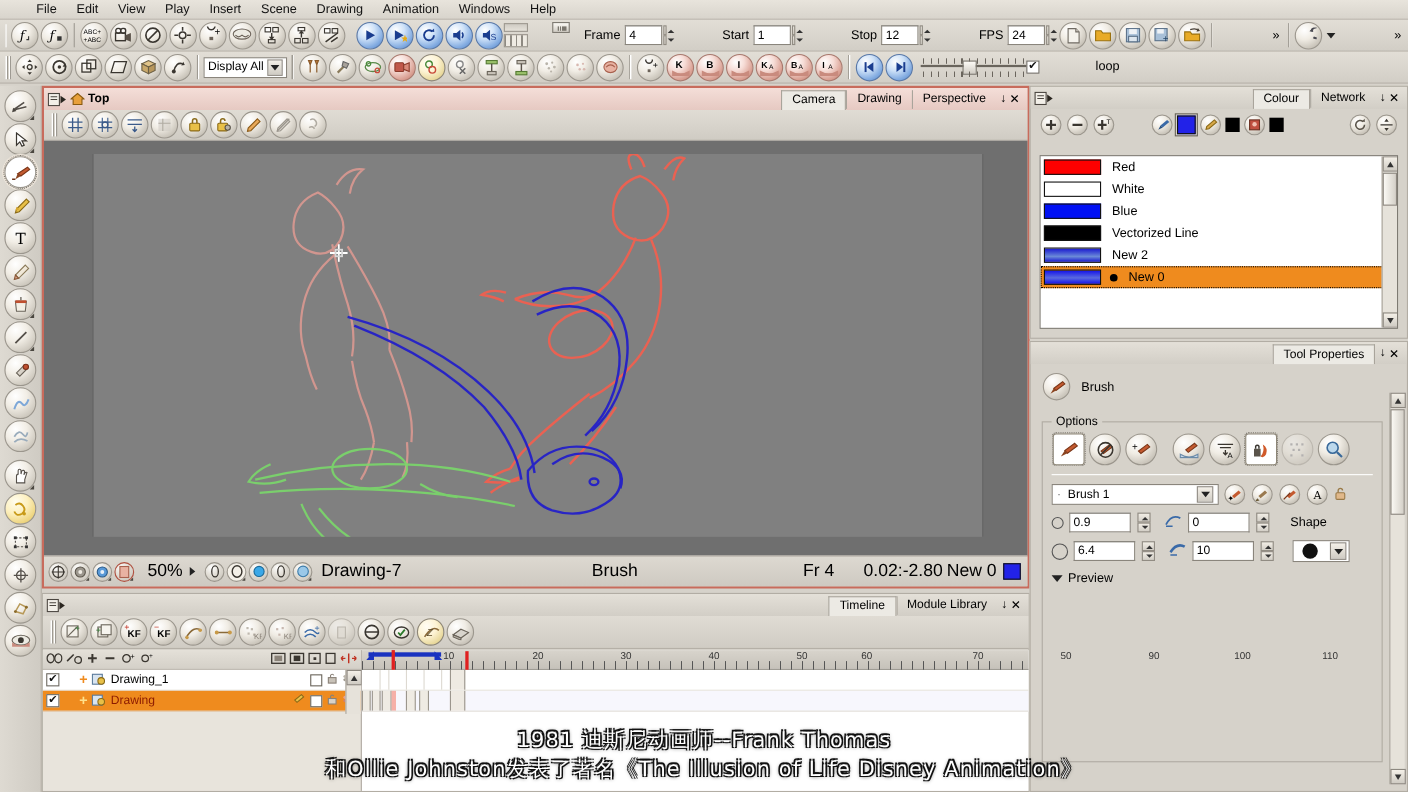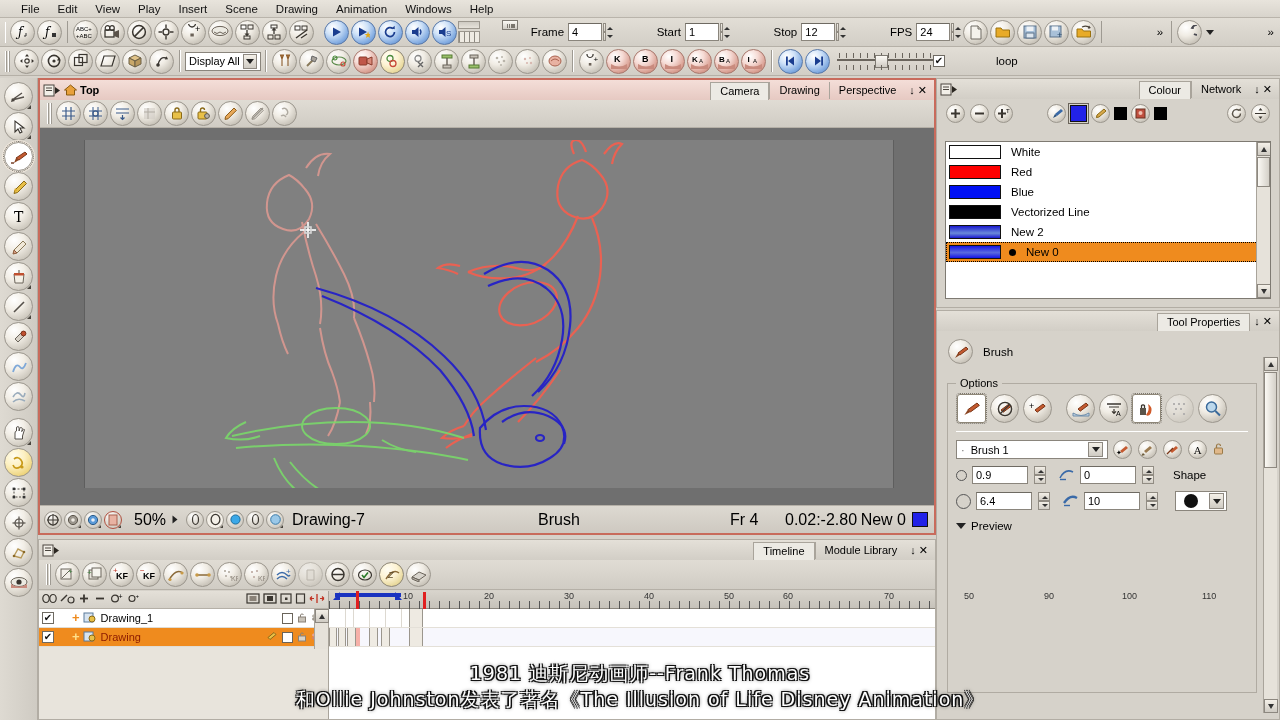--- a/index.html
+++ b/index.html
@@ -6,21 +6,21 @@
   html,body { width:1280px; height:720px; overflow:hidden; }
   body {
     font-family: "Liberation Sans", sans-serif;
     font-size: 11px;
     color:#000;
     background:#d4d0c8;
   }
   .app { position:relative; width:1280px; height:720px; background:#d6d2ca; }
 
   
-  .menubar { height:18px; background:linear-gradient(#e8e4dc,#d8d4cc); display:flex; align-items:center; padding-left:12px; border-bottom:1px solid #b9b4ab; }
+  .menubar { height:18px; background:linear-gradient(#e8e4dc,#d8d4cc); display:flex; align-items:center; padding-left:24px; border-bottom:1px solid #b9b4ab; }
   .menubar .mi { padding:1px 9px; font-size:11.5px; color:#111; cursor:default; }
 
   
   .toolbar { height:29px; background:linear-gradient(#e2ded6,#d2cec6); display:flex; align-items:center; border-bottom:1px solid #b5b0a7; padding:0 2px; }
   .grip { width:5px; height:21px; margin:0 3px; background:
       linear-gradient(90deg,#fff 0 1px,#9e9a92 1px 2px,transparent 2px 3px,#fff 3px 4px,#9e9a92 4px 5px); }
   .sep { width:2px; height:22px; margin:0 4px; background:linear-gradient(90deg,#9e9a92 0 1px,#fff 1px 2px); }
 
   .tbtn { width:25px; height:25px; border-radius:50%;
      background:radial-gradient(circle at 34% 28%, #ffffff 0%, #f0ece4 38%, #cdc8be 72%, #b4afa5 100%);
@@ -961,26 +961,26 @@
               <svg width="13" height="13">
                 <line x1="1" y1="6.5" x2="12" y2="6.5" stroke="#3a3630" stroke-width="1.2"></line>
                 <path d="M6.5 1 l2 2.6 l-4 0z M6.5 12 l2 -2.6 l-4 0z" fill="#3a3630"></path>
               </svg>
             </div>
         </div>
       </div>
 
       <div class="listbox">
         <div class="swatchrow">
+          <span class="swatch" style="background:#fe0000"></span>
+          <span class="swname">Red</span>
+        </div>
+        <div class="swatchrow">
           <span class="swatch" style="background:#ffffff"></span>
           <span class="swname">White</span>
-        </div>
-        <div class="swatchrow">
-          <span class="swatch" style="background:#fe0000"></span>
-          <span class="swname">Red</span>
         </div>
         <div class="swatchrow">
           <span class="swatch" style="background:#0010f4"></span>
           <span class="swname">Blue</span>
         </div>
         <div class="swatchrow">
           <span class="swatch" style="background:#000000"></span>
           <span class="swname">Vectorized Line</span>
         </div>
         <div class="swatchrow">

